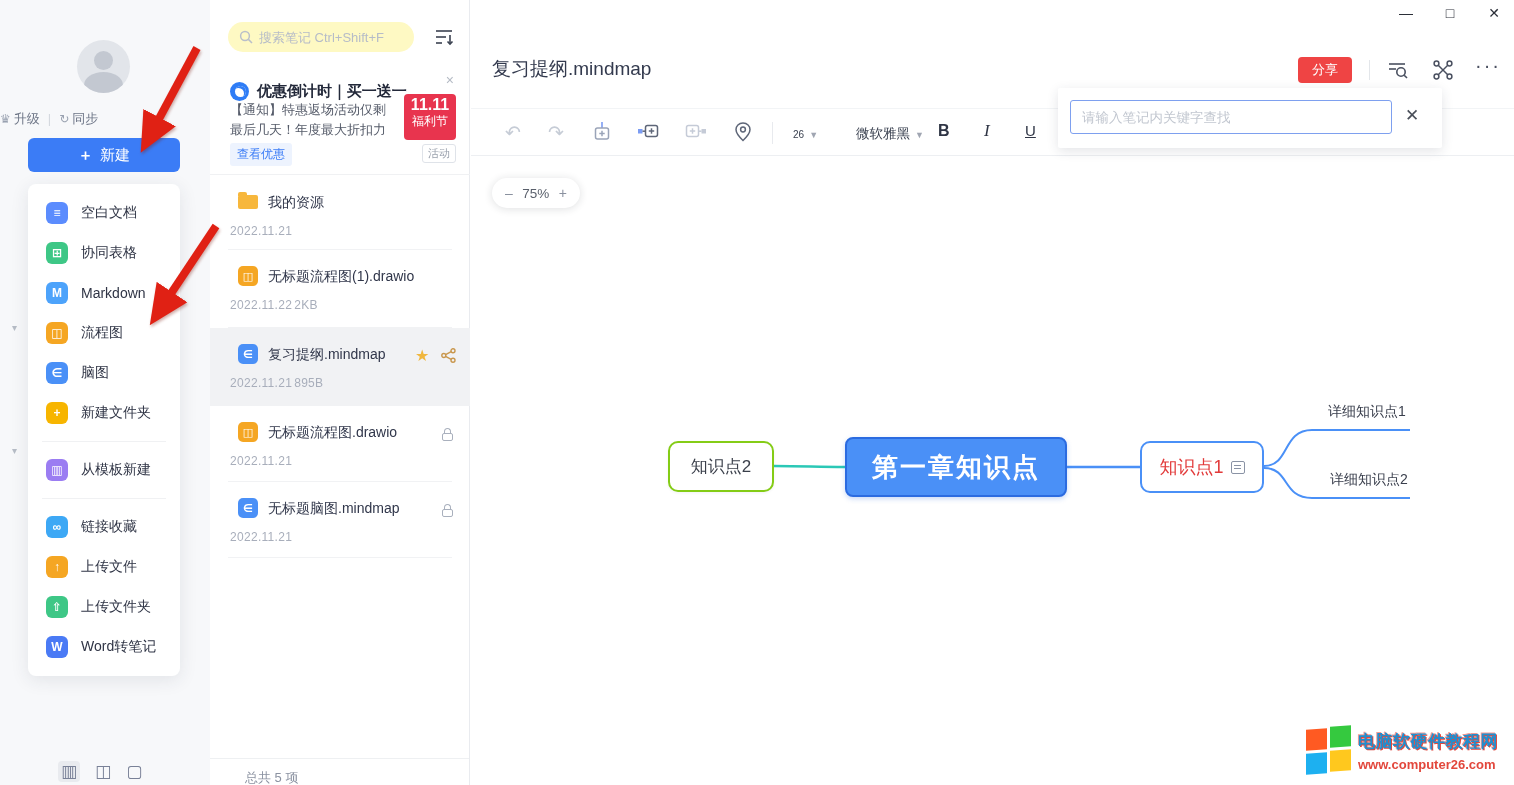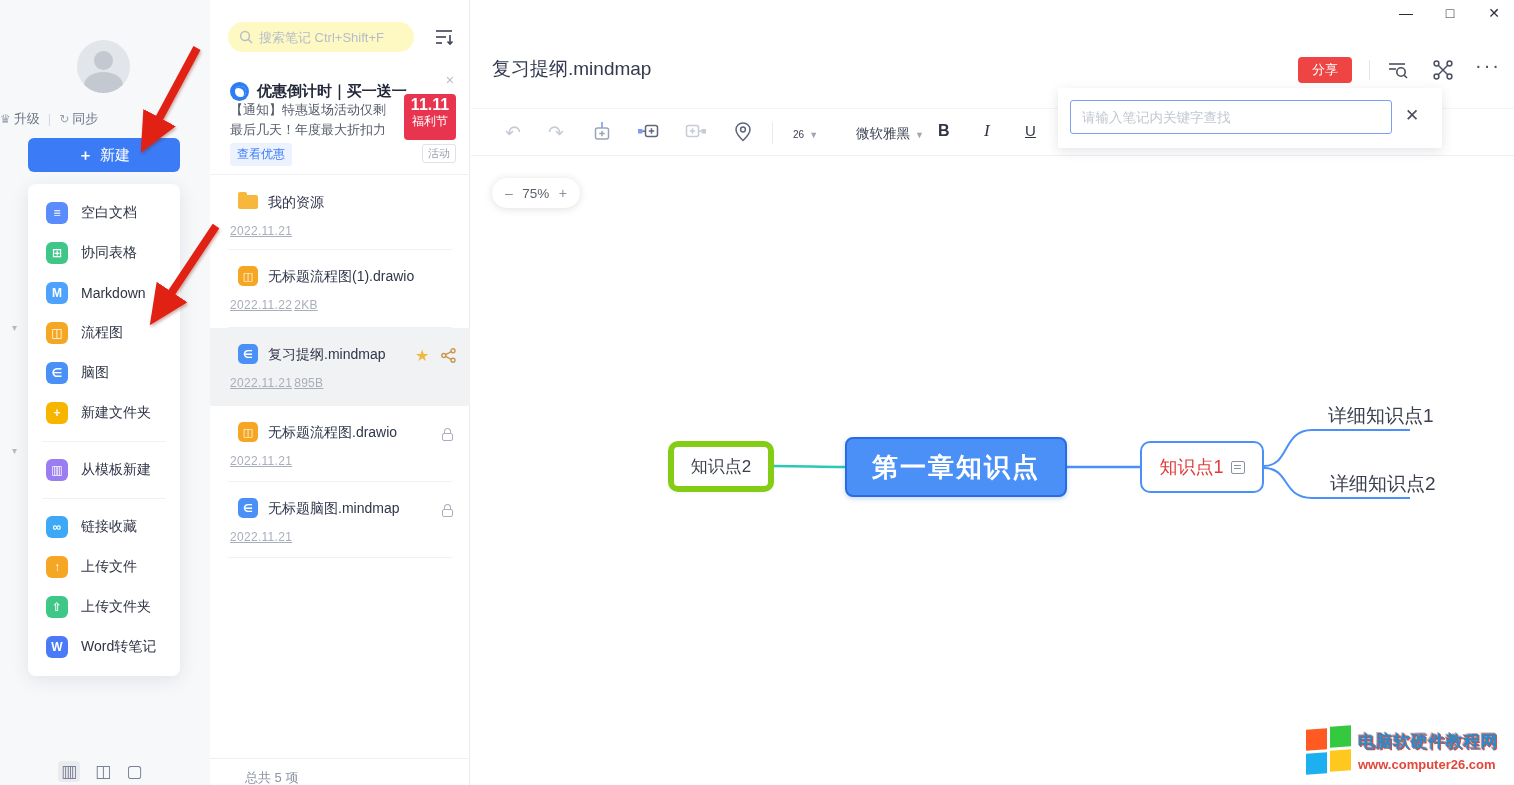--- a/index.html
+++ b/index.html
@@ -67,21 +67,21 @@
            padding:3px 7px; border-radius:3px; cursor:pointer; }
   .promo-tag { position:absolute; right:14px; top:82px; font-size:11px; color:#9aa1ad;
            border:1px solid #dfe3e9; border-radius:3px; padding:1px 5px; }
   .panel-div { position:absolute; left:0; top:174px; width:260px; height:1px; background:#f0f1f3; }
 
   .file-row { position:absolute; left:0; width:260px; cursor:pointer; }
   .file-row::after { content:""; position:absolute; left:18px; right:18px; bottom:0; height:1px; background:#f1f2f4; }
   .file-row.selected { background:#f1f2f4; }
   .file-row.selected::after { display:none; }
   .file-name { position:absolute; left:58px; top:18px; font-size:14px; color:#30364a; white-space:nowrap; }
-  .file-meta { position:absolute; left:20px; top:48px; font-size:12px; color:#a8aebb; letter-spacing:.3px;text-decoration:underline; }
+  .file-meta { position:absolute; left:20px; top:48px; font-size:12px; color:#a8aebb; letter-spacing:.3px; }
   .file-meta .sz { margin-left:2px; }
   .file-ic { position:absolute; left:28px; top:16px; width:20px; height:20px; border-radius:5px; color:#fff;
            display:flex; align-items:center; justify-content:center; font-size:11px; font-weight:bold; }
   .icon-folder { position:absolute; left:28px; top:19px; width:20px; height:14px; background:#f7b73c; border-radius:2px; }
   .icon-folder::before { content:""; position:absolute; left:0; top:-3px; width:9px; height:4px;
            background:#f7b73c; border-radius:2px 2px 0 0; }
   .star-ic { position:absolute; left:205px; top:18px; font-size:16px; color:#f0b73e; cursor:pointer; }
   .share-file-ic { position:absolute; left:231px; top:20px; cursor:pointer; }
   .lock { position:absolute; left:232px; top:27px; width:11px; height:8px;
           border:1.5px solid #a9b0bd; border-radius:2px; }
@@ -123,31 +123,31 @@
   .overlay-close { position:absolute; left:347px; top:17px; font-size:17px; color:#4a4f59; cursor:pointer; }
 
   .zoom-pill { position:absolute; left:21px; top:178px; width:88px; height:30px; background:#fff;
           border-radius:15px; box-shadow:0 1px 8px rgba(31,35,41,.14); display:flex; align-items:center;
           justify-content:space-between; padding:0 13px; font-size:13.5px; color:#595f6b; z-index:6; }
   .zoom-pill .zbtn { color:#8a919f; cursor:pointer; font-size:14px; }
 
   
   .mm-svg { position:absolute; left:0; top:0; width:1514px; height:785px; pointer-events:none; }
   .node { position:absolute; display:flex; align-items:center; justify-content:center; background:#fff; z-index:3; }
-  .node-left { left:668px; top:441px; width:106px; height:51px; border:6px solid #84cc16; border-radius:10px;
+  .node-left { left:668px; top:441px; width:106px; height:51px; border:2px solid #84cc16; border-radius:10px;
           font-size:17px; color:#3a3f4a; box-shadow:0 1px 3px rgba(40,50,70,.06); cursor:pointer; }
   .node-root { left:845px; top:437px; width:222px; height:60px; border:2.5px solid #2b6be0; border-radius:8px;
           font-size:26px; font-weight:bold; color:#fff; letter-spacing:2px;
           box-shadow:0 2px 5px rgba(43,107,224,.25); cursor:pointer; }
   .node-right { left:1140px; top:441px; width:124px; height:52px; border:2px solid #4a90f7; border-radius:10px;
           font-size:18px; gap:7px; cursor:pointer; }
   .note-ic { width:14px; height:13px; border:1.2px solid #8a93a5; border-radius:2px; position:relative; }
   .note-ic::before { content:""; position:absolute; left:2px; top:3px; width:7px; height:1.2px;
           background:#8a93a5; box-shadow:0 3px 0 #8a93a5; }
-  .leaf { position:absolute; font-size:19px; color:#3a3f4d; z-index:3; cursor:pointer; }
+  .leaf { position:absolute; font-size:14px; color:#3a3f4d; z-index:3; cursor:pointer; }
   .leaf1 { left:1328px; top:403px; }
   .leaf2 { left:1330px; top:471px; }
 
   
   .watermark { position:absolute; left:1306px; top:726px; z-index:5; display:flex; align-items:center; gap:6px; }
   .wm-logo { width:46px; height:50px; position:relative; flex:0 0 46px; }
   .wm-logo i { position:absolute; width:21px; height:21px; }
   .wm-text .site { font-size:17px; font-weight:bold; color:#1f8fd0;
           text-shadow:1px 1px 0 #e2473c, -1px -1px 0 rgba(226,71,60,.55); letter-spacing:.5px; }
   .wm-text .url { font-size:13px; font-weight:bold; color:#e2473c; margin-top:4px;

